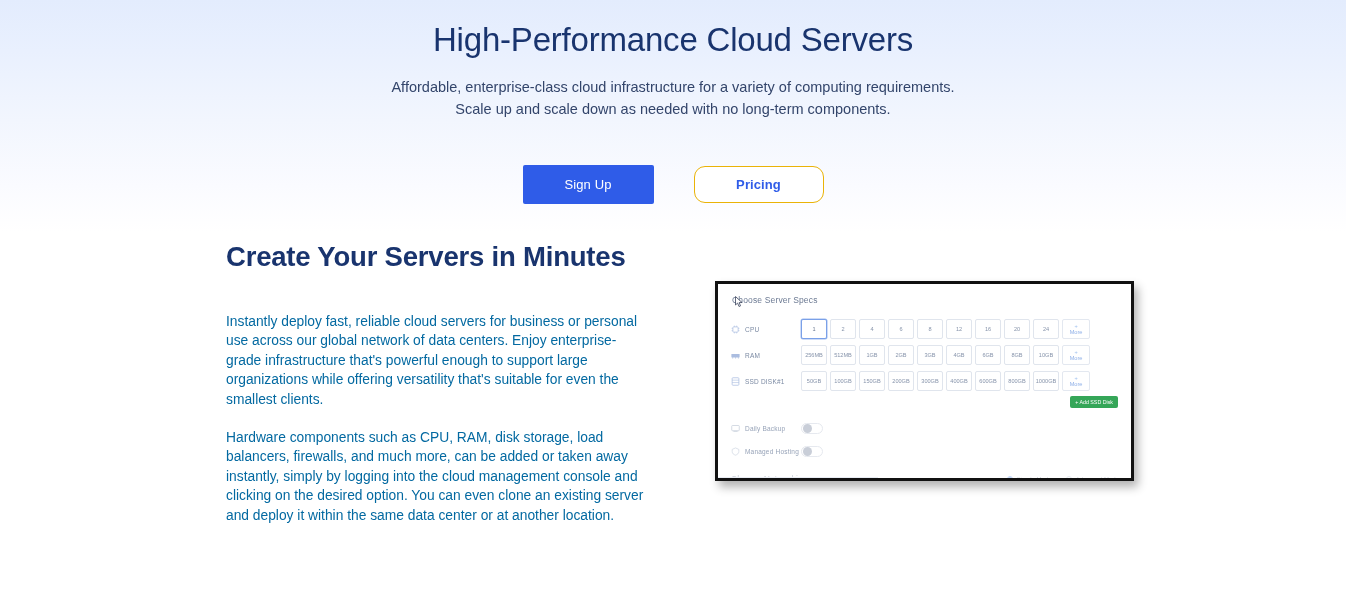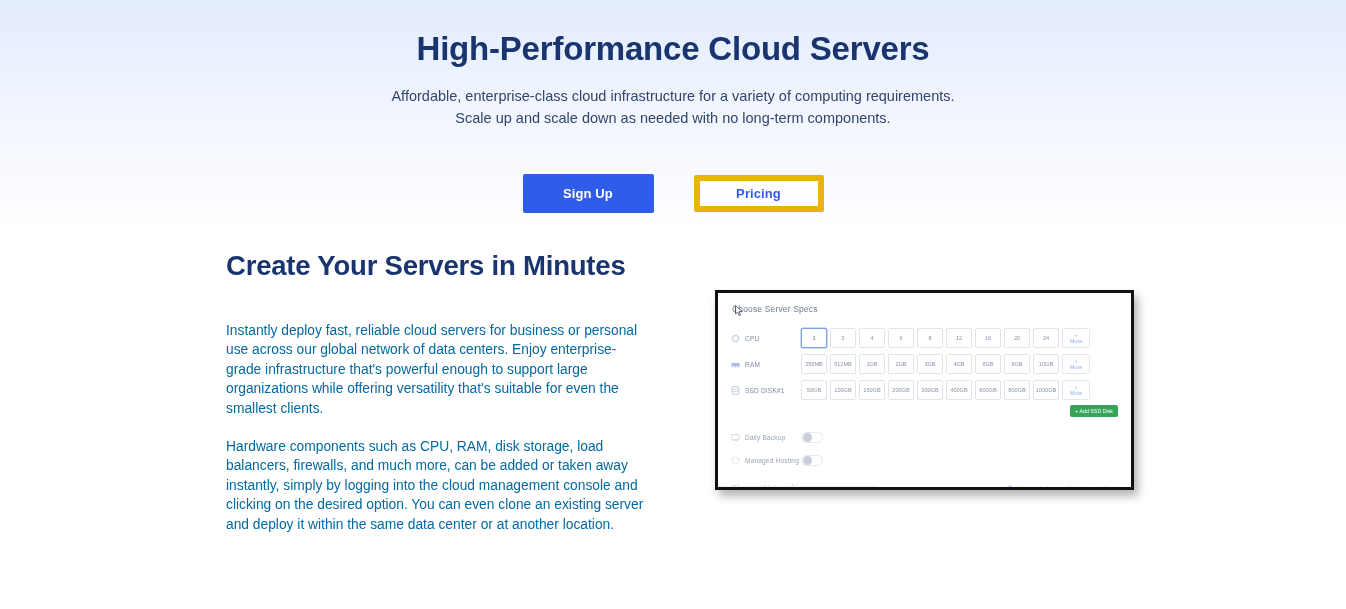--- a/index.html
+++ b/index.html
@@ -24,24 +24,24 @@
     z-index: 0;
   }
 
   .page { position: relative; z-index: 1; }
 
   
   .hero { text-align: center; padding-top: 18px; }
 
   .hero-title {
     font-size: 33px;
-    font-weight: bold;
+    font-weight: normal;
     color: #19346e;
     letter-spacing: -0.2px;
-    margin: 9px;
+    margin: 0;
     line-height: 44px;
   }
 
   .hero-sub {
     margin: 14px 0 0 0;
     font-size: 14.5px;
     color: #33456b;
     line-height: 22px;
     text-align: center;
   }
@@ -56,33 +56,33 @@
   }
 
   .btn-signup {
     width: 131px;
     height: 39px;
     background: #2f5ce8;
     color: #ffffff;
     border: none;
     border-radius: 2px;
     font-size: 13px;
-    font-weight: bold;
+    font-weight: normal;
     font-family: "Liberation Sans", sans-serif;
     cursor: pointer;
     letter-spacing: 0.1px;
   }
 
   .btn-pricing {
     width: 130px;
     height: 37px;
     background: #ffffff;
     color: #2f5ce8;
-    border: 6px solid #eab308;
-    border-radius: 2px;
+    border: 1px solid #eab308;
+    border-radius: 11px;
     font-size: 13px;
     font-weight: bold;
     font-family: "Liberation Sans", sans-serif;
     cursor: pointer;
     letter-spacing: 0.1px;
   }
 
   
   .content {
     position: relative;

